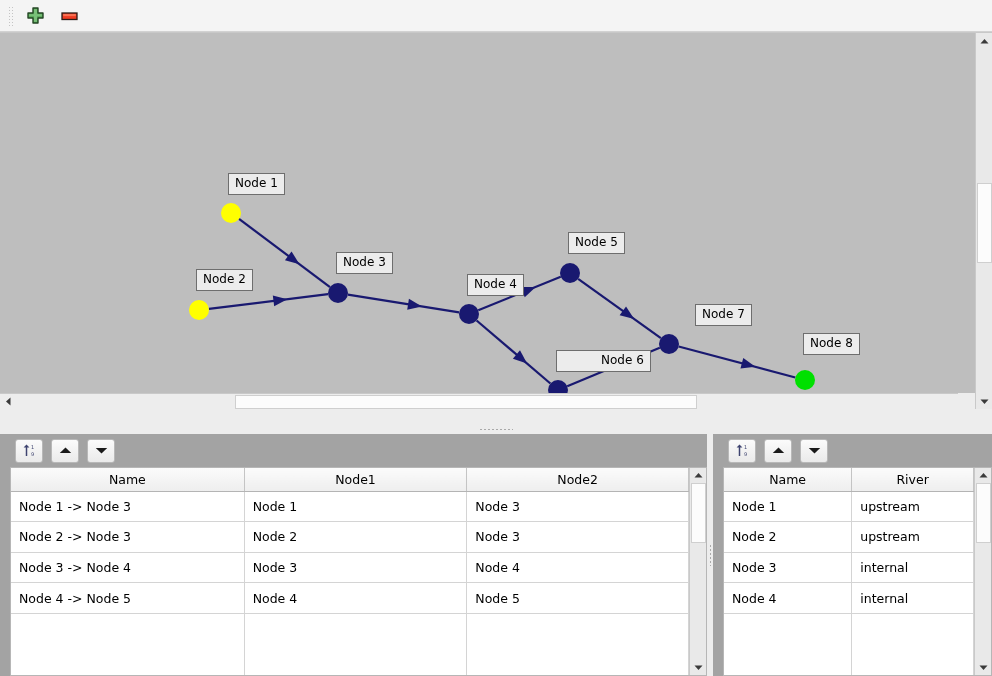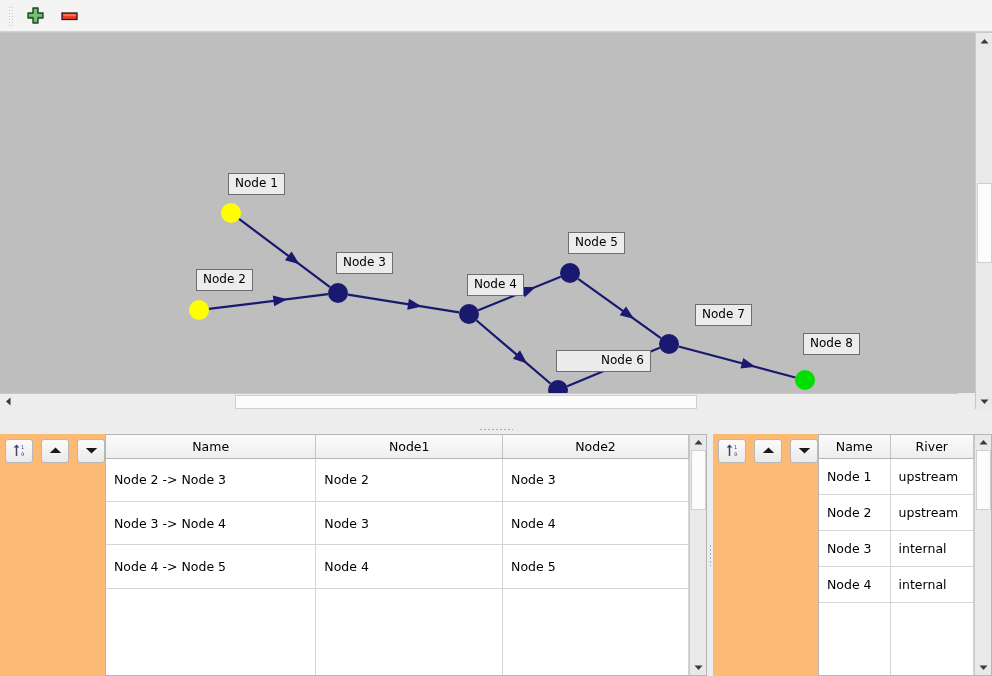--- a/index.html
+++ b/index.html
@@ -176,23 +176,24 @@
 
   
   #bottom {
     flex: 1 1 auto;
     display: flex;
     background: #ededed;
     min-height: 0;
   }
   .table-panel {
     display: flex;
-    flex-direction: row;
+    flex-direction: column;
     min-width: 0;
-    background: #fdba74;
+    background: #a3a3a3;
+    padding-left: 10px;
   }
   #left-panel { flex: 0 0 707px; }
   #panel-divider {
     flex: 0 0 6px;
     display: flex; align-items: center; justify-content: center;
     cursor: col-resize;
     background: #ededed;
   }
   #panel-divider .vdots {
     width: 3px; height: 22px;
@@ -403,20 +404,25 @@
             </colgroup>
           <thead>
               <tr>
                 <th>Name</th>
                 <th>Node1</th>
                 <th>Node2</th>
               </tr>
             </thead>
           <tbody>
               <tr>
+                <td>Node 1 -&gt; Node 3</td>
+                <td>Node 1</td>
+                <td>Node 3</td>
+              </tr>
+              <tr>
                 <td>Node 2 -&gt; Node 3</td>
                 <td>Node 2</td>
                 <td>Node 3</td>
               </tr>
               <tr>
                 <td>Node 3 -&gt; Node 4</td>
                 <td>Node 3</td>
                 <td>Node 4</td>
               </tr>
               <tr>

